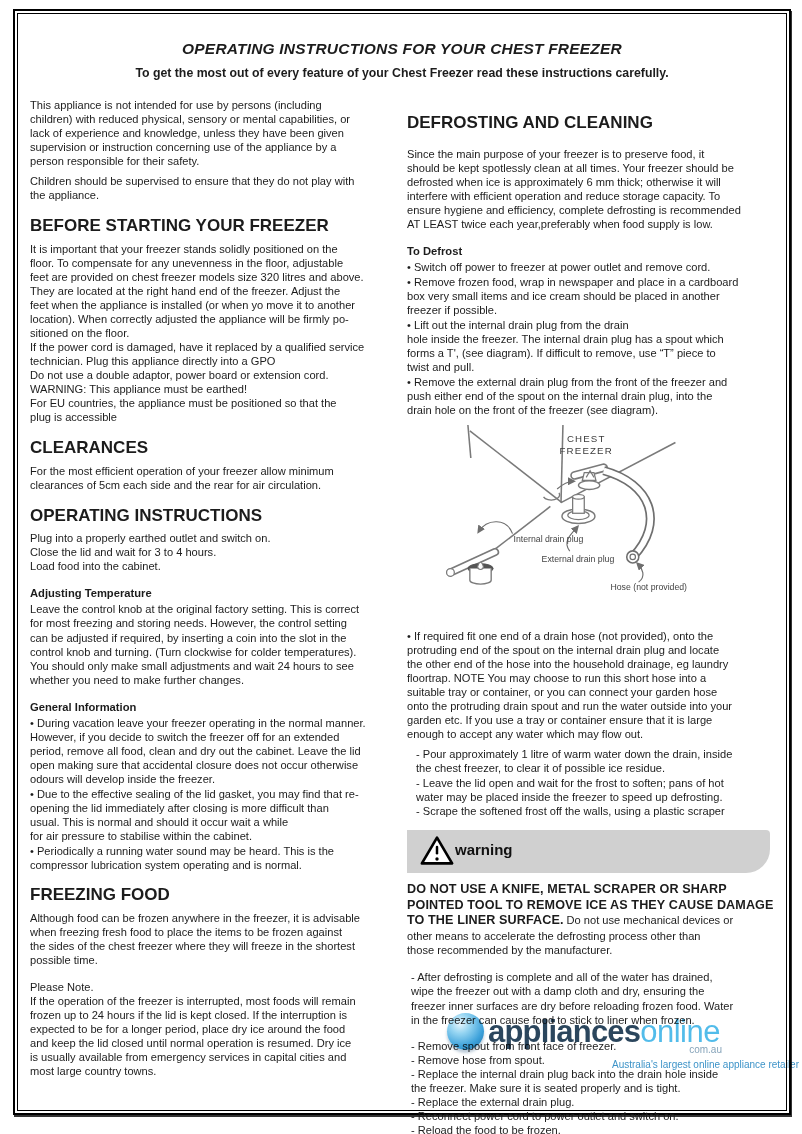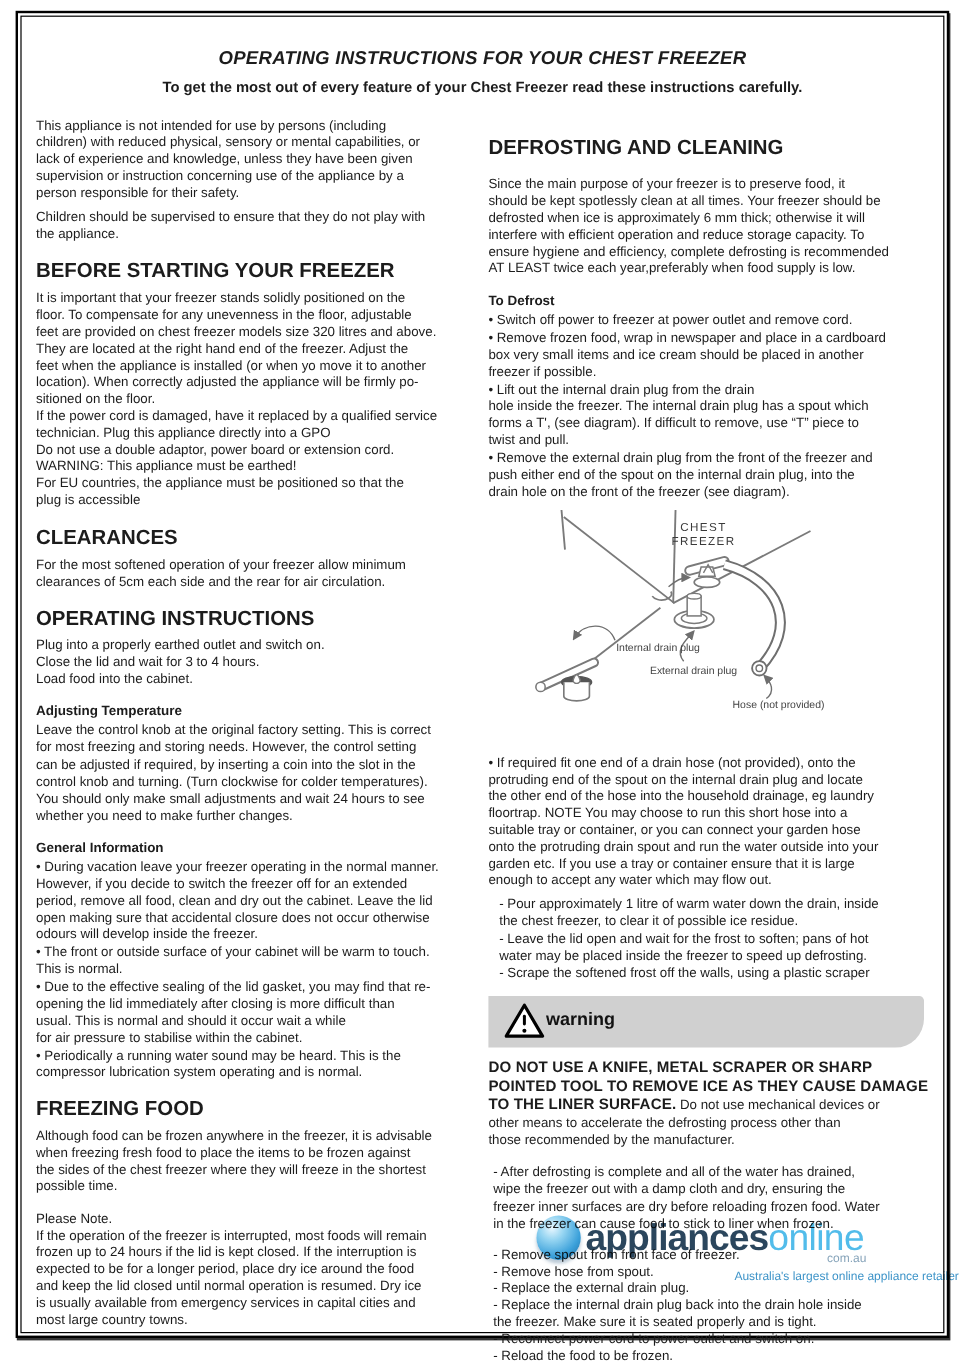--- a/index.html
+++ b/index.html
@@ -86,21 +86,21 @@
 location). When correctly adjusted the appliance will be firmly po-
 sitioned on the floor.
 If the power cord is damaged, have it replaced by a qualified service
 technician. Plug this appliance directly into a GPO
 Do not use a double adaptor, power board or extension cord.
 WARNING: This appliance must be earthed!
 For EU countries, the appliance must be positioned so that the
 plug is accessible</p>
 
       <h2 class="sec">CLEARANCES</h2>
-      <p class="pre">For the most softened operation of your freezer allow minimum
+      <p class="pre">For the most efficient operation of your freezer allow minimum
 clearances of 5cm each side and the rear for air circulation.</p>
 
       <h2 class="sec">OPERATING INSTRUCTIONS</h2>
       <p class="pre">Plug into a properly earthed outlet and switch on.
 Close the lid and wait for 3 to 4 hours.
 Load food into the cabinet.</p>
 
       <h3 class="sub">Adjusting Temperature</h3>
       <p class="pre">Leave the control knob at the original factory setting. This is correct
 for most freezing and storing needs. However, the control setting
@@ -109,22 +109,20 @@
 You should only make small adjustments and wait 24 hours to see
 whether you need to make further changes.</p>
 
       <h3 class="sub">General Information</h3>
       <div style="margin-bottom:12px;">
         <div class="bullet-item">• During vacation leave your freezer operating in the normal manner.
 However, if you decide to switch the freezer off for an extended
 period, remove all food, clean and dry out the cabinet. Leave the lid
 open making sure that accidental closure does not occur otherwise
 odours will develop inside the freezer.</div>
-        <div class="bullet-item">• The front or outside surface of your cabinet will be warm to touch.
-This is normal.</div>
         <div class="bullet-item">• Due to the effective sealing of the lid gasket, you may find that re-
 opening the lid immediately after closing is more difficult than
 usual. This is normal and should it occur wait a while
 for air pressure to stabilise within the cabinet.</div>
         <div class="bullet-item">• Periodically a running water sound may be heard. This is the
 compressor lubrication system operating and is normal.</div>
       </div>
 
       <h2 class="sec">FREEZING FOOD</h2>
       <p class="pre">Although food can be frozen anywhere in the freezer, it is advisable
@@ -259,23 +257,23 @@
 other means to accelerate the defrosting process other than
 those recommended by the manufacturer.</span></p>
 
       <div class="dash-list" style="padding-left:4px;">
         <div class="dash-item" style="margin-bottom:12px;">- After defrosting is complete and all of the water has drained,
 wipe the freezer out with a damp cloth and dry, ensuring the
 freezer inner surfaces are dry before reloading frozen food. Water
 in the freezer can cause food to stick to liner when frozen.</div>
         <div class="dash-item">- Remove spout from front face of freezer.</div>
         <div class="dash-item">- Remove hose from spout.</div>
-        <div class="dash-item">- Replace the external drain plug.</div>
         <div class="dash-item">- Replace the internal drain plug back into the drain hole inside
 the freezer. Make sure it is seated properly and is tight.</div>
+        <div class="dash-item">- Replace the external drain plug.</div>
         <div class="dash-item">- Reconnect power cord to power outlet and switch on.</div>
         <div class="dash-item">- Reload the food to be frozen.</div>
       </div>
     </section>
   </div>
 </div>
 
 <div class="watermark">
   <div class="wm-row">
     <span class="wm-sphere"></span>

